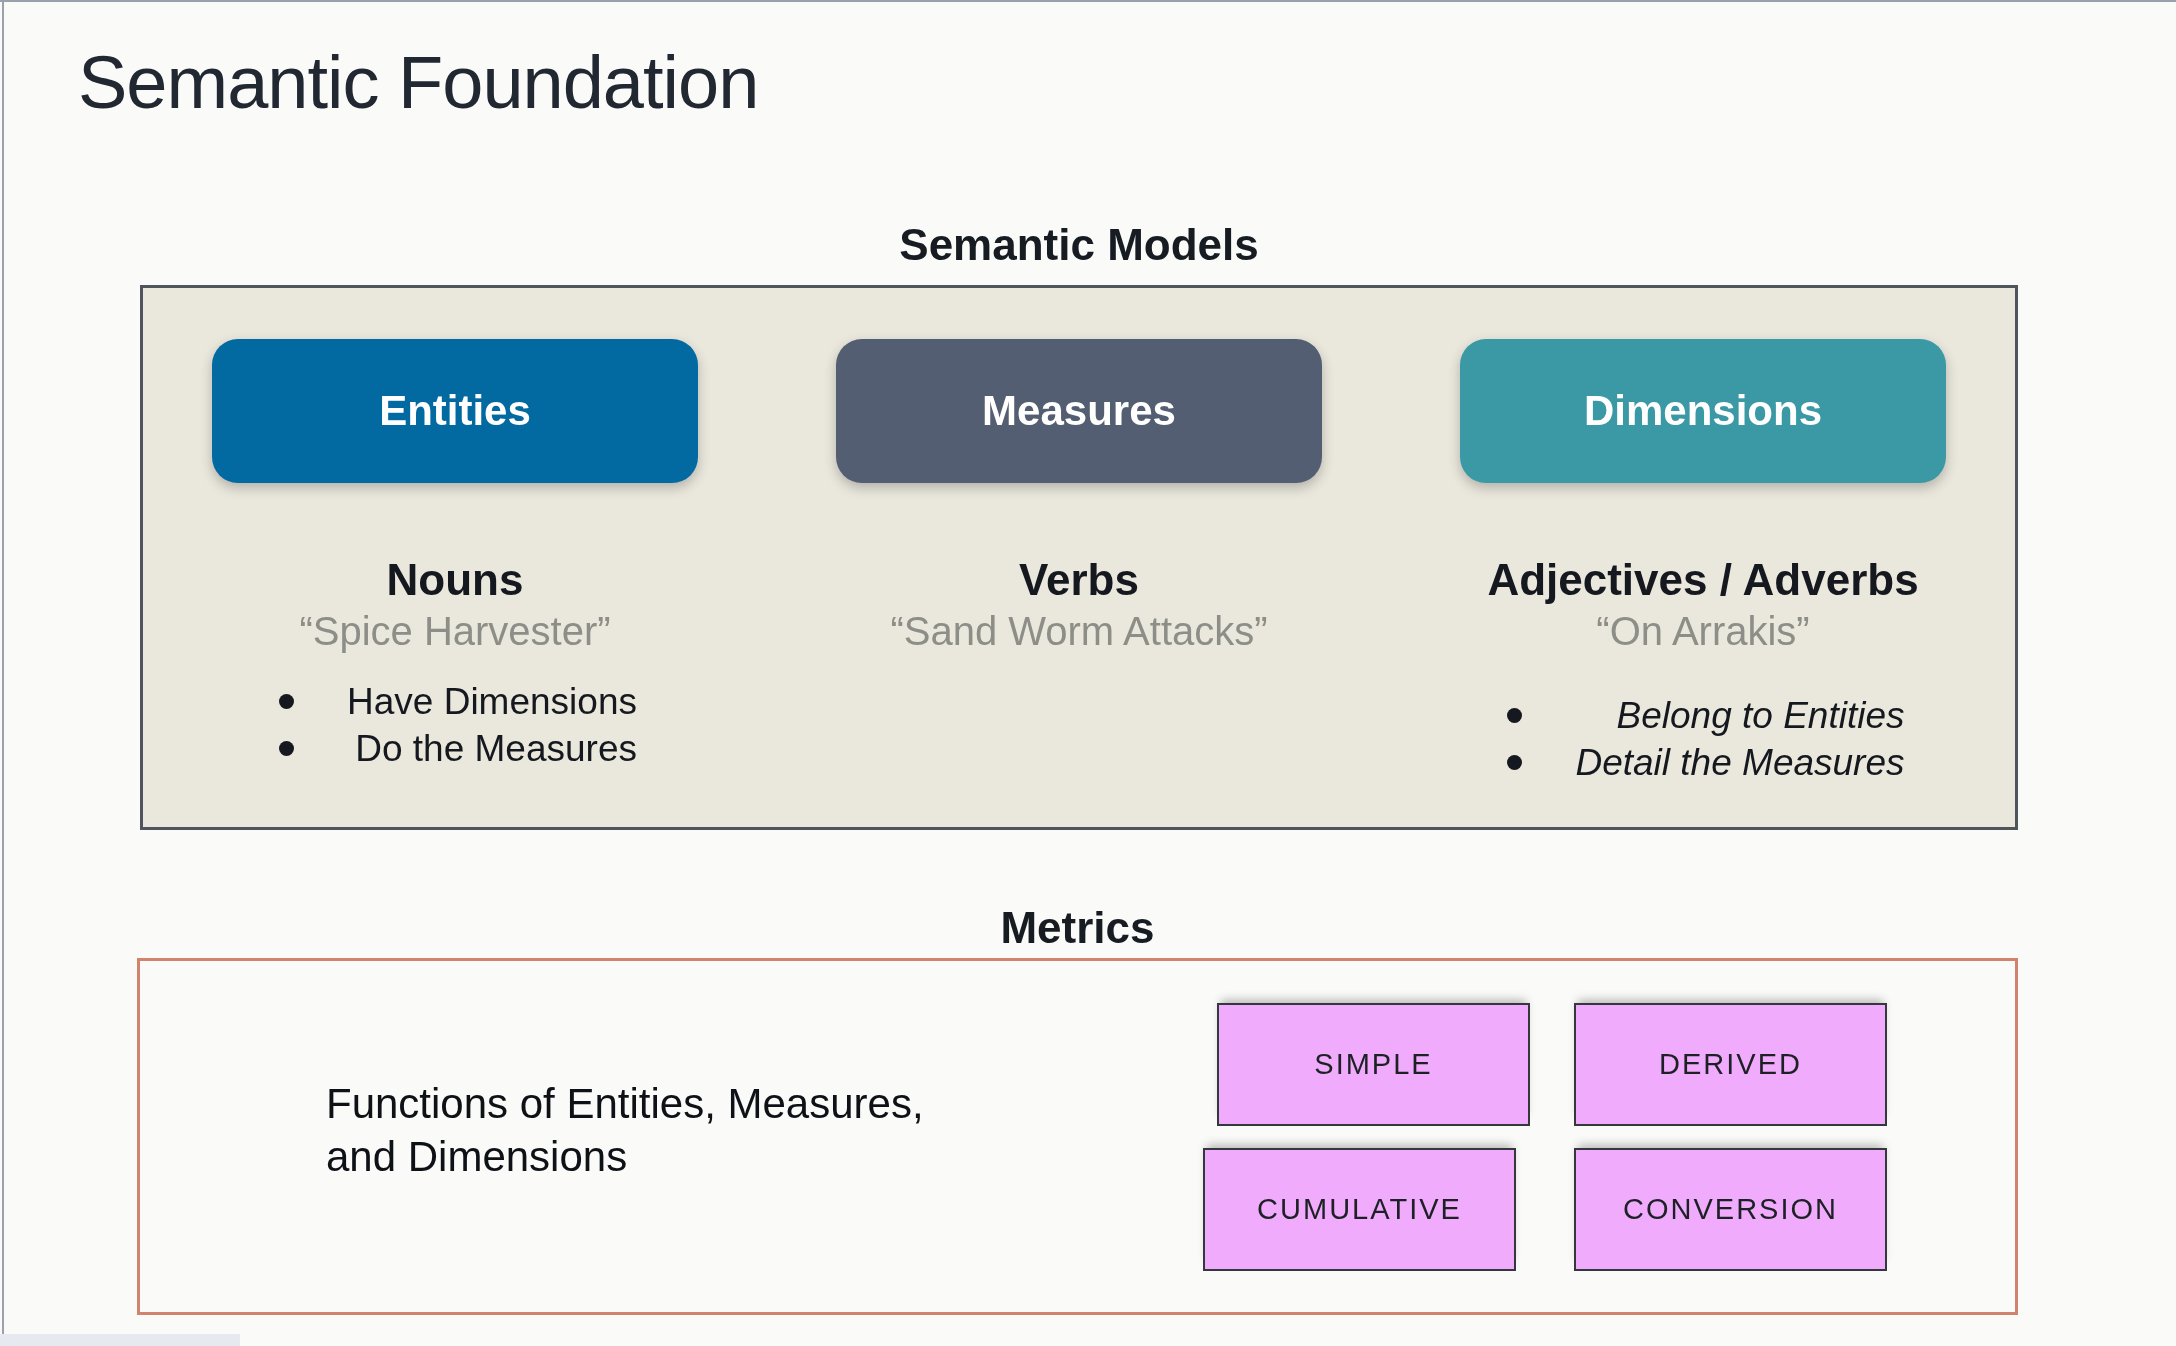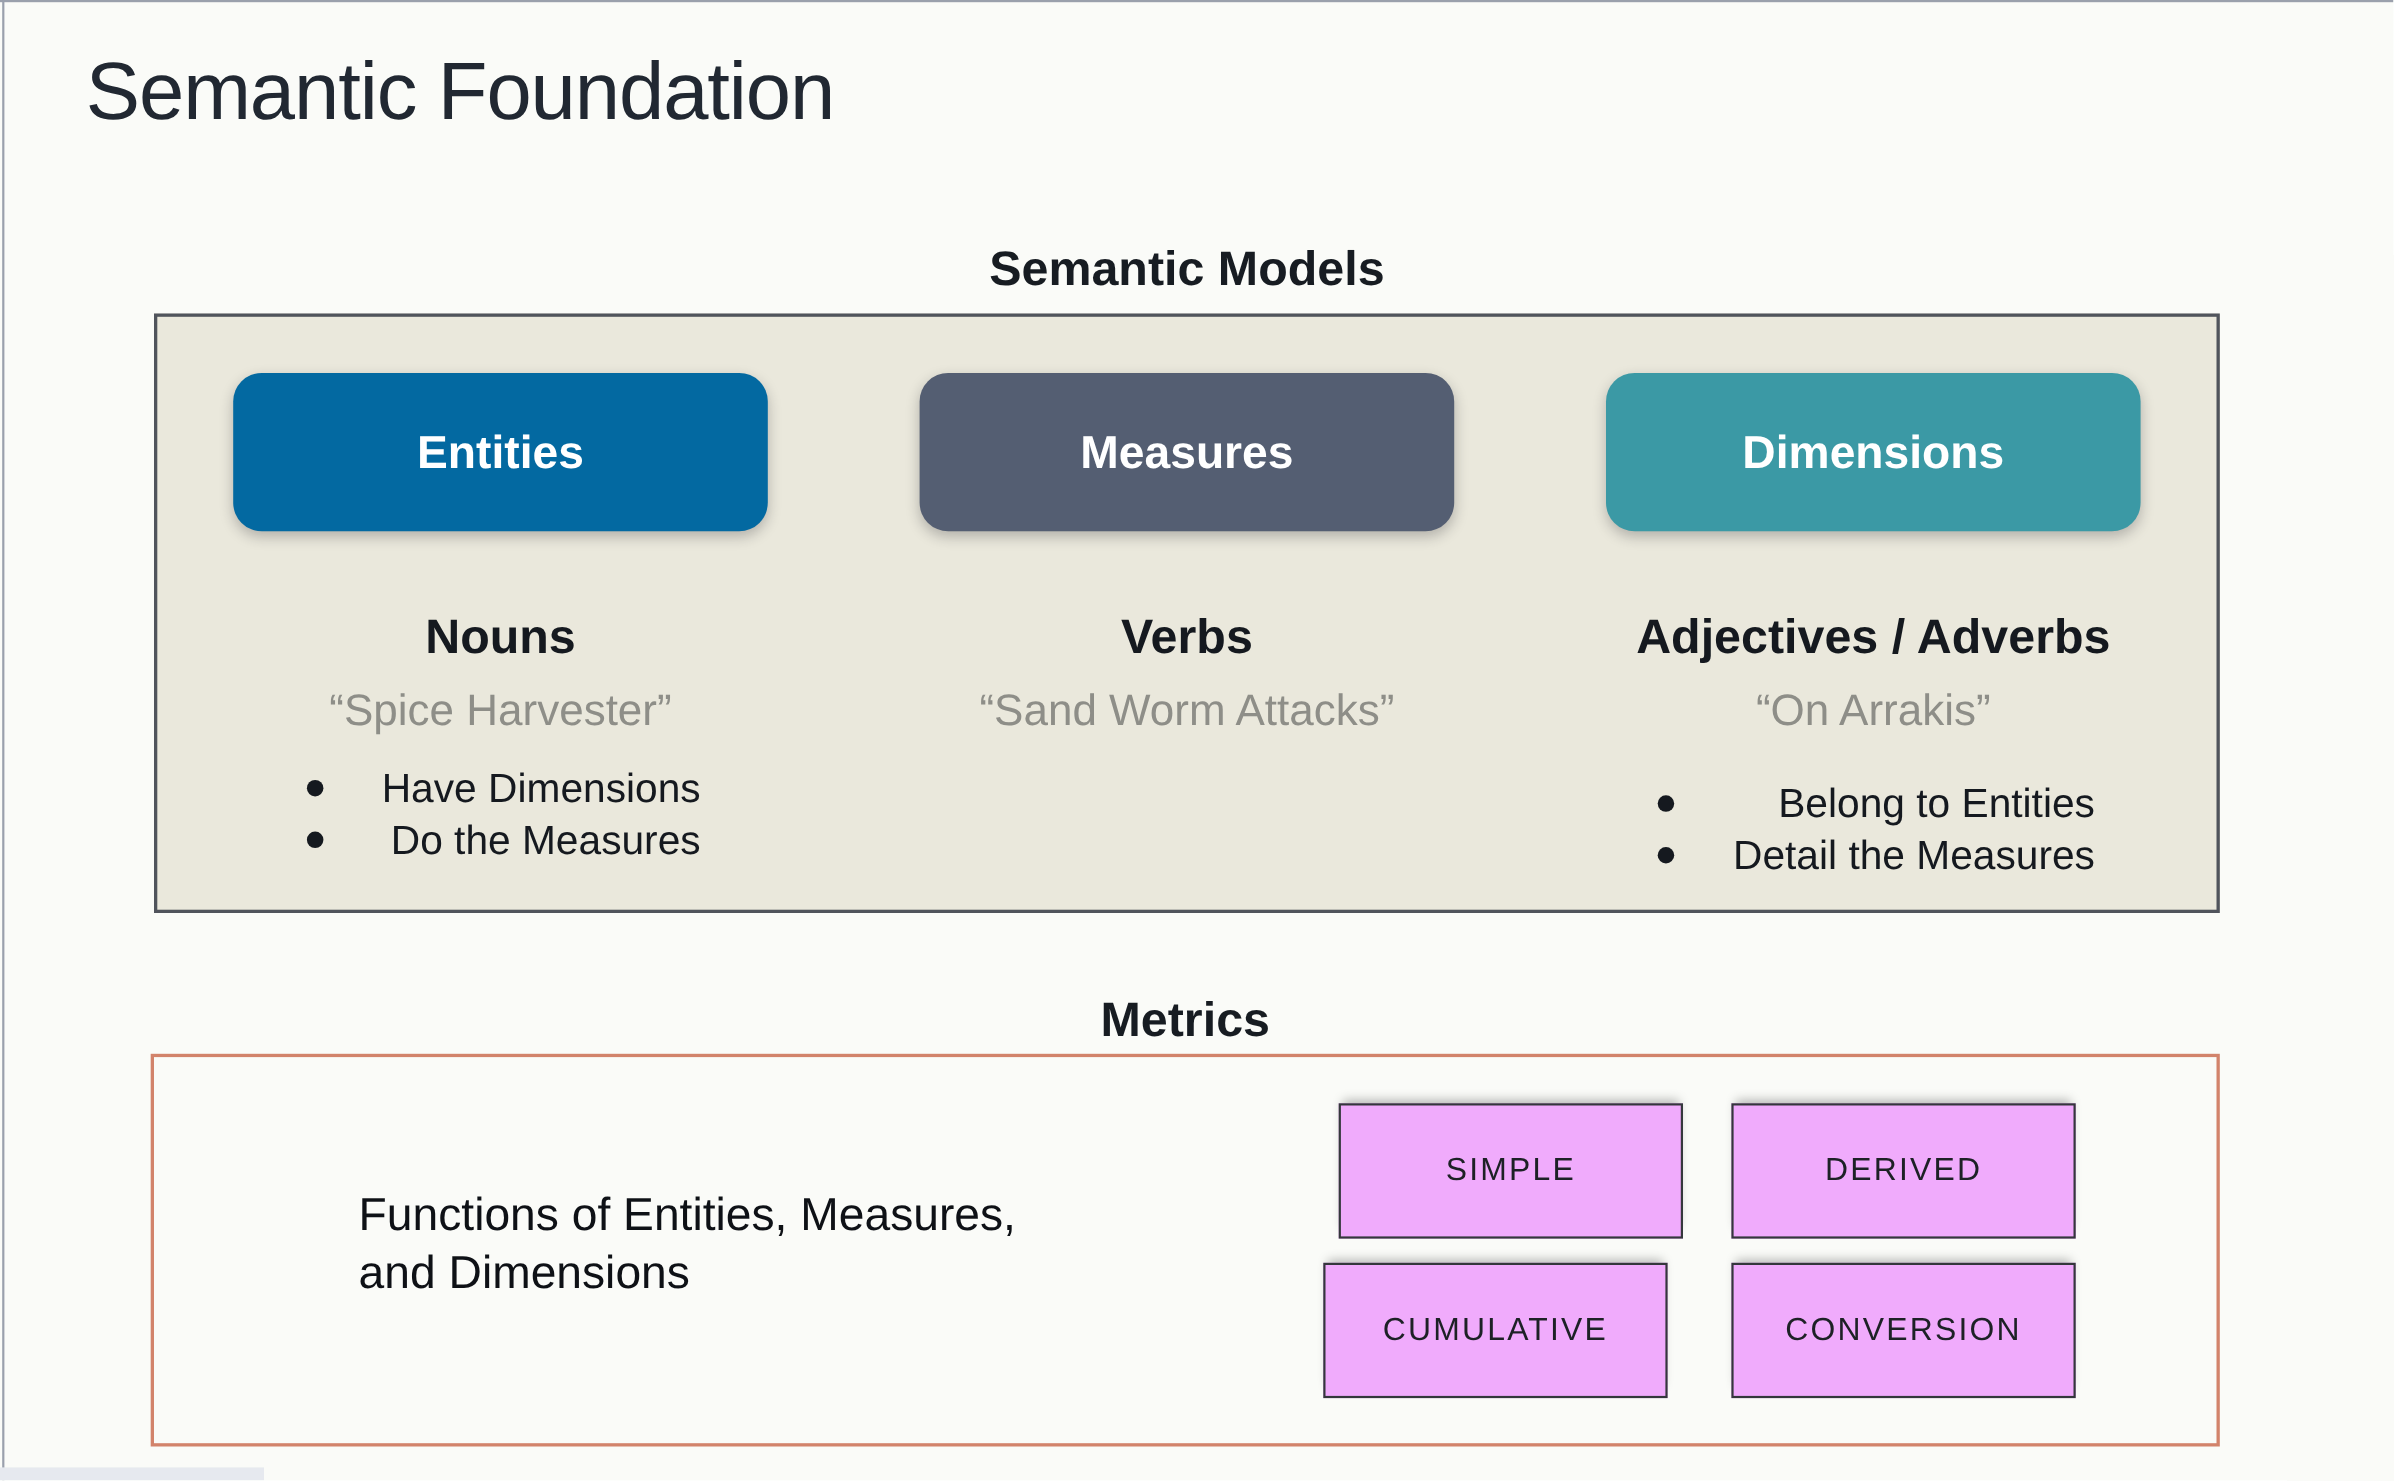--- a/index.html
+++ b/index.html
@@ -41,33 +41,33 @@
     padding-top:51px;
   }
   .pill {
     width:486px; height:144px; border-radius:26px;
     display:flex; align-items:center; justify-content:center;
     box-shadow:0 5px 12px rgba(40,40,45,.28);
   }
   .pill-label { font-size:42px; font-weight:700; color:#ffffff; }
 
   .model-subtitle { margin-top:72px; font-size:44px; font-weight:700; color:#15191f; }
-  .model-quote    { margin-top:19px;  font-size:40px; color:#8e8e88; }
+  .model-quote    { margin-top:4px;  font-size:40px; color:#8e8e88; }
 
   ul.bullets {
     margin-top:24px; list-style:none; text-align:right;
     font-size:37px; line-height:47px; color:#15191f;
   }
   ul.bullets li { position:relative; padding-left:74px; }
   ul.bullets li::before {
     content:""; position:absolute; left:6px; top:16px;
     width:15px; height:15px; border-radius:50%; background:#15191f;
   }
   .model-col-measures ul.bullets li { max-width:372px; }
-  .model-col-dimensions ul.bullets { margin-top:38px; }
+  .model-col-dimensions ul.bullets { margin-top:38px;font-style:italic; }
 
   .metrics-box {
     position:absolute; left:137px; top:958px;
     width:1881px; height:357px;
     border:3px solid #d2836b;
     background:transparent;
   }
   .metrics-desc {
     position:absolute; left:158px; top:116px;
     font-size:42px; line-height:53px; color:#0e1116;

